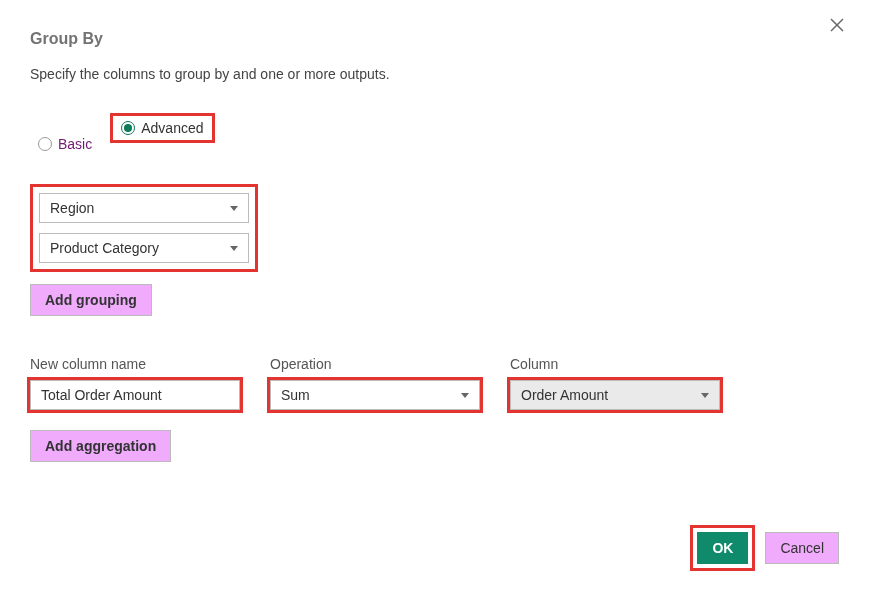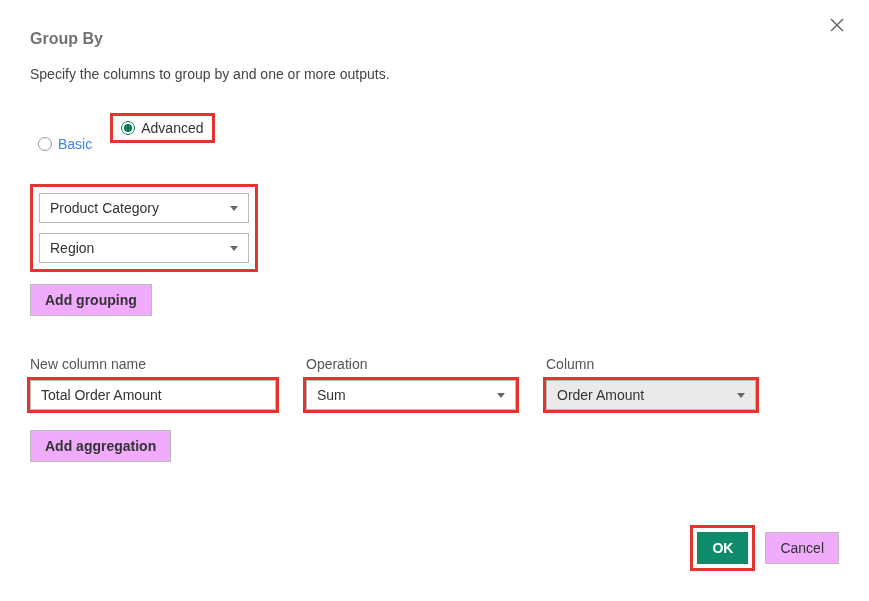--- a/index.html
+++ b/index.html
@@ -38,21 +38,21 @@
       align-items: center;
       gap: 10px;
       margin-bottom: 28px;
     }
     .radio-wrap {
       display: flex;
       align-items: center;
       gap: 6px;
       padding: 4px 8px;
     }
-    .radio-wrap.disabled { color: #3b82f6; margin-top: 32px; }
+    .radio-wrap.disabled { color: #701a75; margin-top: 32px; }
     .radio-outer {
       width: 14px;
       height: 14px;
       border: 1px solid #999;
       border-radius: 50%;
       display: inline-flex;
       align-items: center;
       justify-content: center;
     }
     .radio-outer.sel { border-color: #0b7a5b; }
@@ -102,21 +102,21 @@
     }
     .agg-section { margin-top: 40px; }
     .cols { display: flex; gap: 30px; }
     .col { flex: 0 0 auto; }
     .col-label {
       font-size: 14px;
       color: #555;
       margin-bottom: 8px;
     }
     .textfield {
-      width: 246px;
+      width: 210px;
       height: 30px;
       border: 1px solid #bbb;
       padding: 0 10px;
       font-size: 14px;
       background: #fff;
       color: #333;
     }
     .highlight-red-field { outline: 3px solid #e3342f; outline-offset: 0; }
     .dd-grey { background: #eaeaea; }
     .footer {
@@ -165,25 +165,25 @@
   <div class="radio-wrap highlight-red">
     <span class="radio-outer sel">
         <span class="radio-inner"></span>
       </span>
     <span>Advanced</span>
   </div>
 </div>
 
 <div class="grouping-block highlight-red">
   <div class="dropdown">
+    <span>Region</span>
+    <span class="caret"></span>
+  </div>
+  <div class="dropdown">
     <span>Product Category</span>
-    <span class="caret"></span>
-  </div>
-  <div class="dropdown">
-    <span>Region</span>
     <span class="caret"></span>
   </div>
 </div>
 <div>
   <div class="btn">
     <span>Add grouping</span>
   </div>
 </div>
 
 <div class="agg-section">

